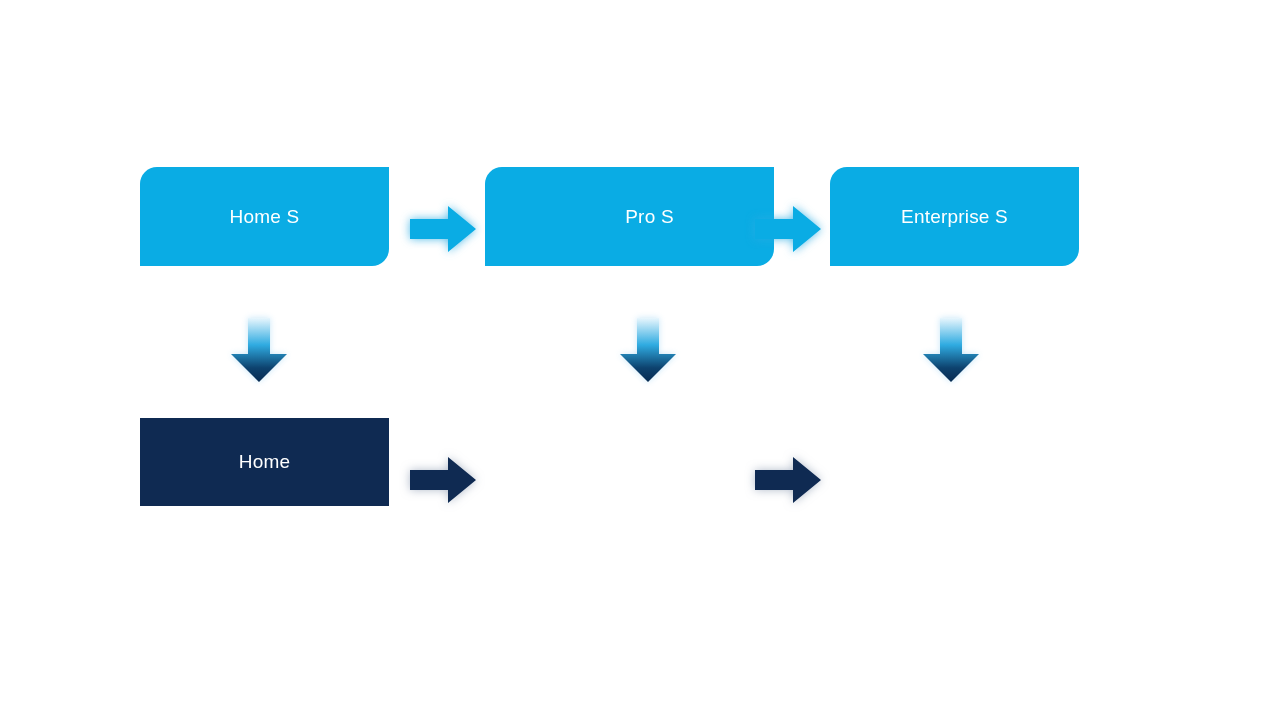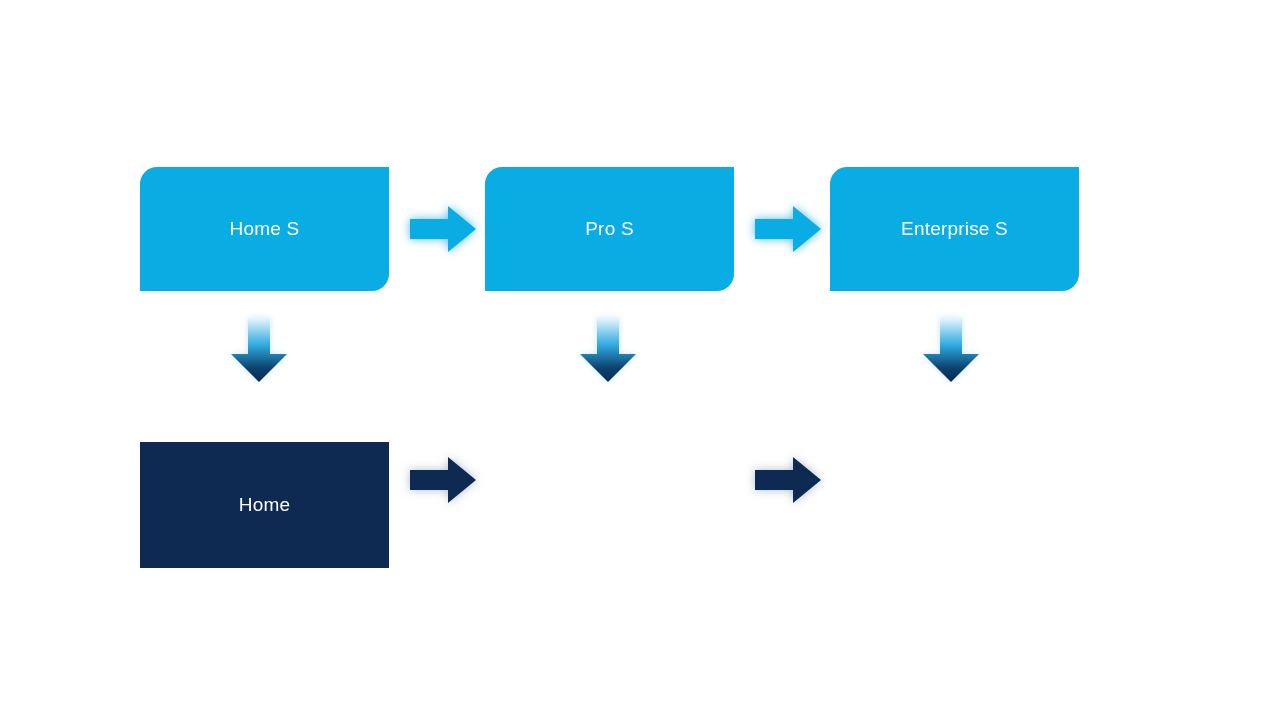--- a/index.html
+++ b/index.html
@@ -21,32 +21,31 @@
     display: flex;
     align-items: center;
     justify-content: center;
     color: var(--label_text, #ffffff);
     font-size: 19px;
     font-weight: 400;
     letter-spacing: 0.2px;
   }
   .node.toprow {
     top: 167px;
-    height: 124px;
+    height: 99px;
     background: var(--blue, #0AACE4);
     border-radius: 17px 0 17px 0;
   }
   .node.bottomrow {
     top: 418px;
-    height: 126px;
+    height: 88px;
     background: var(--navy, #0F2A52);
-    margin-top: 24px;
   }
   .col0 { left: 140px; }
-  .col1 { left: 485px; }
+  .col1 { left: 485px; padding-left: 40px; }
   .col2 { left: 830px; text-align: center; }
 
   .h-arrow {
     position: absolute;
     width: 66px;
     height: 46px;
   }
   .h-arrow.toprow { top: 206px; }
   .h-arrow.bottomrow { top: 457px; }
   .h-arrow.gap0 { left: 410px; }

